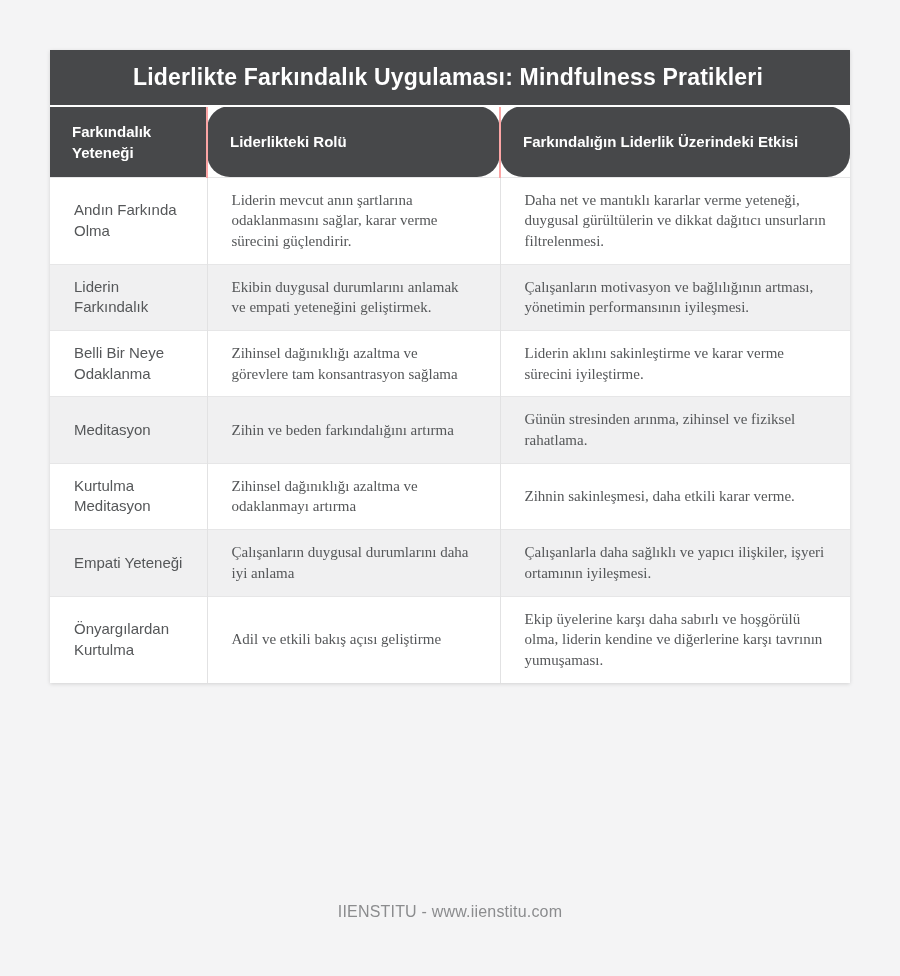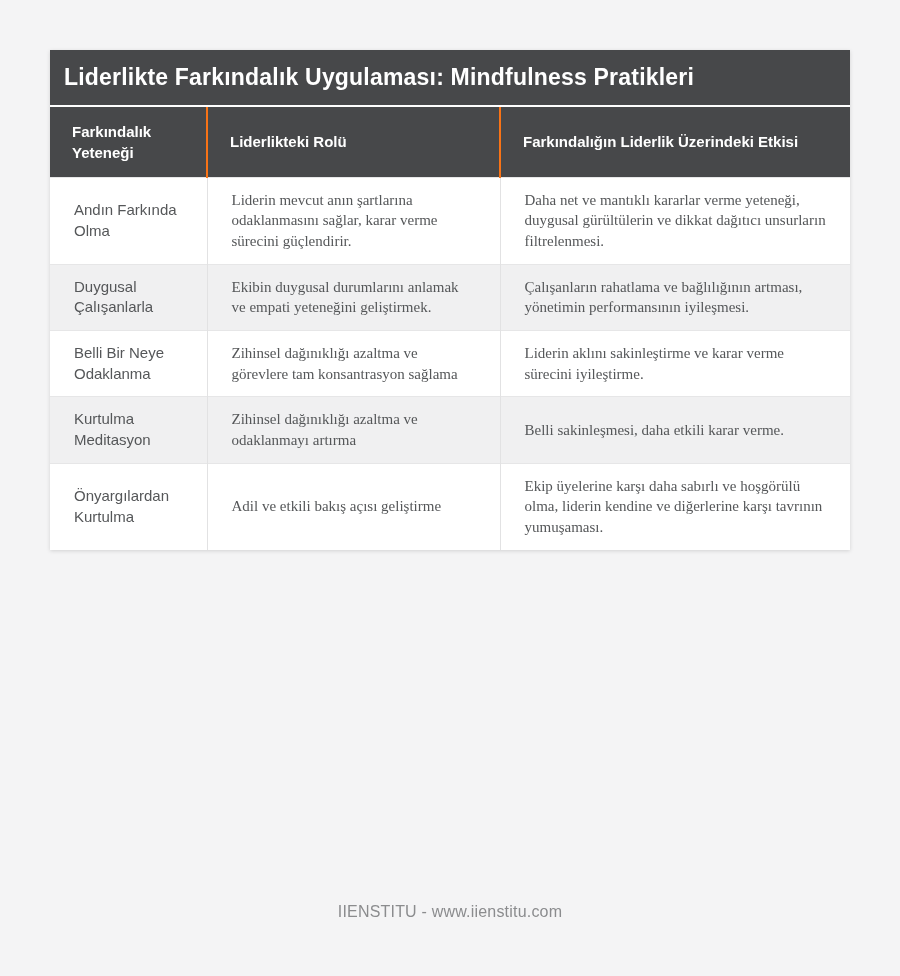--- a/index.html
+++ b/index.html
@@ -26,20 +26,21 @@
     box-shadow: 0 1px 4px rgba(0,0,0,0.14);
   }
   .title-bar {
     background: #47484a;
     color: #ffffff;
     font-size: 23px;
     font-weight: bold;
     padding: 14px 18px 13px 14px;
     letter-spacing: 0.2px;
     line-height: 1.2;
+    text-align: center;
   }
   table.mind-table {
     width: 100%;
     border-collapse: collapse;
     table-layout: fixed;
   }
   col.c1 { width: 157px; }
   col.c2 { width: 293px; }
   col.c3 { width: 350px; }
   th.hdr-cell {
@@ -47,21 +48,22 @@
     color: #ffffff;
     font-size: 15px;
     font-weight: bold;
     text-align: left;
     vertical-align: middle;
     padding: 14px 22px;
     line-height: 1.4;
     border-top: 2px solid #ffffff;
   }
   th.hdr-cell + th.hdr-cell {
-    border-left: 2px solid #f97316;
+    border-left: 2px solid #fca5a5;
+    border-radius: 23px;
   }
   td.body-cell {
     font-size: 15px;
     color: #555759;
     vertical-align: middle;
     text-align: left;
     padding: 12px 24px;
     line-height: 1.38;
     border-top: 1px solid #e6e6e7;
   }
@@ -105,33 +107,43 @@
           <th class="hdr-cell">Farkındalığın Liderlik Üzerindeki Etkisi</th>
         </tr>
       </thead>
       <tbody>
         <tr class="data-row">
           <td class="body-cell">Andın Farkında Olma</td>
           <td class="body-cell">Liderin mevcut anın şartlarına odaklanmasını sağlar, karar verme sürecini güçlendirir.</td>
           <td class="body-cell">Daha net ve mantıklı kararlar verme yeteneği, duygusal gürültülerin ve dikkat dağıtıcı unsurların filtrelenmesi.</td>
         </tr>
         <tr class="data-row">
-          <td class="body-cell">Duygusal Çalışanlarla</td>
+          <td class="body-cell">Liderin Farkındalık</td>
           <td class="body-cell">Ekibin duygusal durumlarını anlamak ve empati yeteneğini geliştirmek.</td>
-          <td class="body-cell">Çalışanların rahatlama ve bağlılığının artması, yönetimin performansının iyileşmesi.</td>
+          <td class="body-cell">Çalışanların motivasyon ve bağlılığının artması, yönetimin performansının iyileşmesi.</td>
         </tr>
         <tr class="data-row">
           <td class="body-cell">Belli Bir Neye Odaklanma</td>
           <td class="body-cell">Zihinsel dağınıklığı azaltma ve görevlere tam konsantrasyon sağlama</td>
           <td class="body-cell">Liderin aklını sakinleştirme ve karar verme sürecini iyileştirme.</td>
         </tr>
         <tr class="data-row">
+          <td class="body-cell">Meditasyon</td>
+          <td class="body-cell">Zihin ve beden farkındalığını artırma</td>
+          <td class="body-cell">Günün stresinden arınma, zihinsel ve fiziksel rahatlama.</td>
+        </tr>
+        <tr class="data-row">
           <td class="body-cell">Kurtulma Meditasyon</td>
           <td class="body-cell">Zihinsel dağınıklığı azaltma ve odaklanmayı artırma</td>
-          <td class="body-cell">Belli sakinleşmesi, daha etkili karar verme.</td>
+          <td class="body-cell">Zihnin sakinleşmesi, daha etkili karar verme.</td>
+        </tr>
+        <tr class="data-row">
+          <td class="body-cell">Empati Yeteneği</td>
+          <td class="body-cell">Çalışanların duygusal durumlarını daha iyi anlama</td>
+          <td class="body-cell">Çalışanlarla daha sağlıklı ve yapıcı ilişkiler, işyeri ortamının iyileşmesi.</td>
         </tr>
         <tr class="data-row">
           <td class="body-cell">Önyargılardan Kurtulma</td>
           <td class="body-cell">Adil ve etkili bakış açısı geliştirme</td>
           <td class="body-cell">Ekip üyelerine karşı daha sabırlı ve hoşgörülü olma, liderin kendine ve diğerlerine karşı tavrının yumuşaması.</td>
         </tr>
       </tbody>
     </table>
   </div>
   <div class="footer">IIENSTITU - www.iienstitu.com</div>

